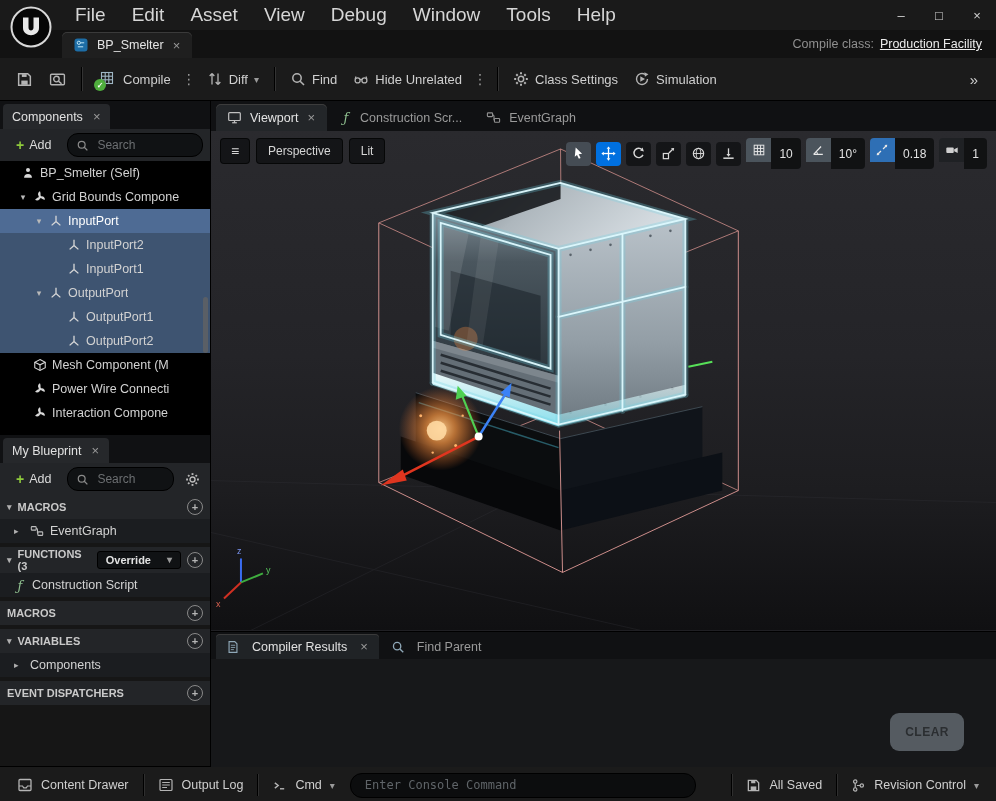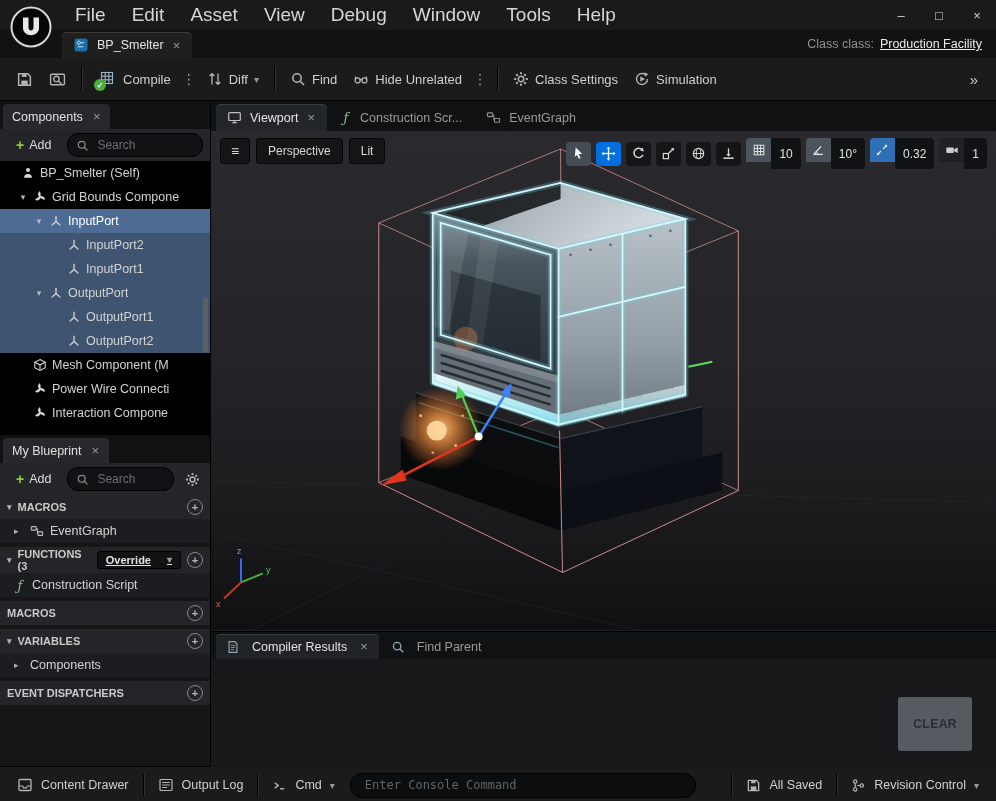--- a/index.html
+++ b/index.html
@@ -81,21 +81,21 @@
   .mb-section.gap{margin-top:4px;}
   .mb-section .exp{color:#b0b0b0;font-size:9px;}
   .plus-circle{margin-left:auto;width:14px;height:14px;border:1px solid #898989;border-radius:50%;color:#b5b5b5;
                display:flex;align-items:center;justify-content:center;font-size:11px;line-height:1;flex:none;}
   .mb-row{height:24px;background:#1b1d20;display:flex;align-items:center;gap:6px;padding:0 7px 0 14px;
           font-size:12.5px;color:#d2d2d2;flex:none;}
   .mb-row .exp{color:#b0b0b0;font-size:9px;width:10px;}
   .mb-row svg{color:#bdbdbd;}
   .fn-header{height:26px;}
   .override-dd{display:flex;align-items:flex-start;gap:16px;background:#101214;border:1px solid #000;border-radius:3px;
-               padding:2px 8px;font-size:11px;font-weight:bold;color:#e2e2e2;margin-left:6px;text-decoration:underline;}
+               padding:2px 8px;font-size:11px;font-weight:bold;color:#e2e2e2;margin-left:6px;}
   .fx-glyph{font-family:"DejaVu Serif",serif;font-style:italic;font-size:13px;color:#8fbf8f;width:12px;text-align:center;}
   .mb-fill{flex:1;background:#161616;}
 
   
   .doctabs{height:30px;background:#101113;display:flex;align-items:flex-end;gap:2px;padding-left:5px;flex:none;}
   .doc-tab{height:27px;display:flex;align-items:center;gap:8px;padding:0 11px;font-size:12.5px;
            border-radius:5px 5px 0 0;color:#9a9a9a;}
   .doc-tab svg{color:#909090;}
   .doc-tab.active{background:#232629;color:#e4e4e4;box-shadow:inset 0 1px 0 #3c3c3c;}
   .doc-tab.active svg{color:#c0c0c0;}
@@ -119,22 +119,22 @@
   .snap-val{height:31px;background:rgba(14,15,17,.9);color:#e2e2e2;display:flex;align-items:center;
             padding:0 8px;font-size:12px;}
 
   
   .bottom-panel{height:135px;background:#17181a;border-top:1px solid #000;display:flex;flex-direction:column;flex:none;}
   .bp-strip{height:27px;background:#101113;display:flex;align-items:flex-end;gap:2px;padding-left:5px;flex:none;}
   .bp-tab{height:25px;display:flex;align-items:center;gap:12px;padding:0 10px;font-size:12.5px;color:#9a9a9a;border-radius:4px 4px 0 0;}
   .bp-tab svg{color:#8fa8b8;}
   .bp-tab.active{background:#202326;color:#e0e0e0;box-shadow:inset 0 1px 0 #3a3a3a;}
   .bp-content{flex:1;position:relative;background:#17181a;}
-  .clear-btn{position:absolute;right:24px;bottom:16px;background:#555b61;color:#2b2e31;font-weight:bold;
-             font-size:12px;letter-spacing:.5px;padding:20px 15px;border-radius:3px;}
+  .clear-btn{position:absolute;right:32px;bottom:16px;background:#555b61;color:#2b2e31;font-weight:bold;
+             font-size:12px;letter-spacing:.5px;padding:12px 15px;border-radius:9px;}
 
   
   .statusbar{height:36px;background:#1b1b1b;border-top:1px solid #000;display:flex;align-items:center;padding:0 6px;font-size:12.5px;}
   .sb-btn{display:flex;align-items:center;gap:8px;height:36px;padding:0 11px;color:#cfcfcf;}
   .sb-btn svg{color:#b4b4b4;}
   .sb-sep{width:1px;height:22px;background:#000;box-shadow:1px 0 0 #2f2f2f;margin:0 3px;}
   .console{width:320px;height:23px;background:#0c0d0e;border:1px solid #000;border-radius:12px;
            display:flex;align-items:center;padding:0 12px;margin-left:4px;}
   .console input{flex:1;background:transparent;border:none;outline:none;color:#9a9a9a;
                  font-family:"DejaVu Sans Mono",monospace;font-size:12px;}
@@ -346,21 +346,21 @@
 
   <div class="assettabs">
     <div class="asset-tab">
       <svg width="16" height="16">
           <use href="#i-bptab"></use>
         </svg>
       <span>BP_Smelter</span>
       <span class="tab-close">×</span>
     </div>
     <div class="parent-class">
-      <span class="pc-label">Class class:</span>
+      <span class="pc-label">Compile class:</span>
       <span class="pc-link">Production Facility</span>
     </div>
   </div>
 
   <div class="toolbar">
     <div class="tbtn">
         <svg width="17" height="17">
           <use href="#i-floppy"></use>
         </svg>
       </div>
@@ -809,21 +809,21 @@
                 </svg>
               </div>
             <div class="snap-val">10°</div>
           </div>
           <div class="snap-group">
             <div class="snap-ic blue">
                 <svg width="14" height="14">
                   <use href="#i-scalesnap"></use>
                 </svg>
               </div>
-            <div class="snap-val">0.32</div>
+            <div class="snap-val">0.18</div>
           </div>
           <div class="snap-group">
             <div class="snap-ic dark">
                 <svg width="14" height="14">
                   <use href="#i-camera"></use>
                 </svg>
               </div>
             <div class="snap-val">1</div>
           </div>
         </div>

